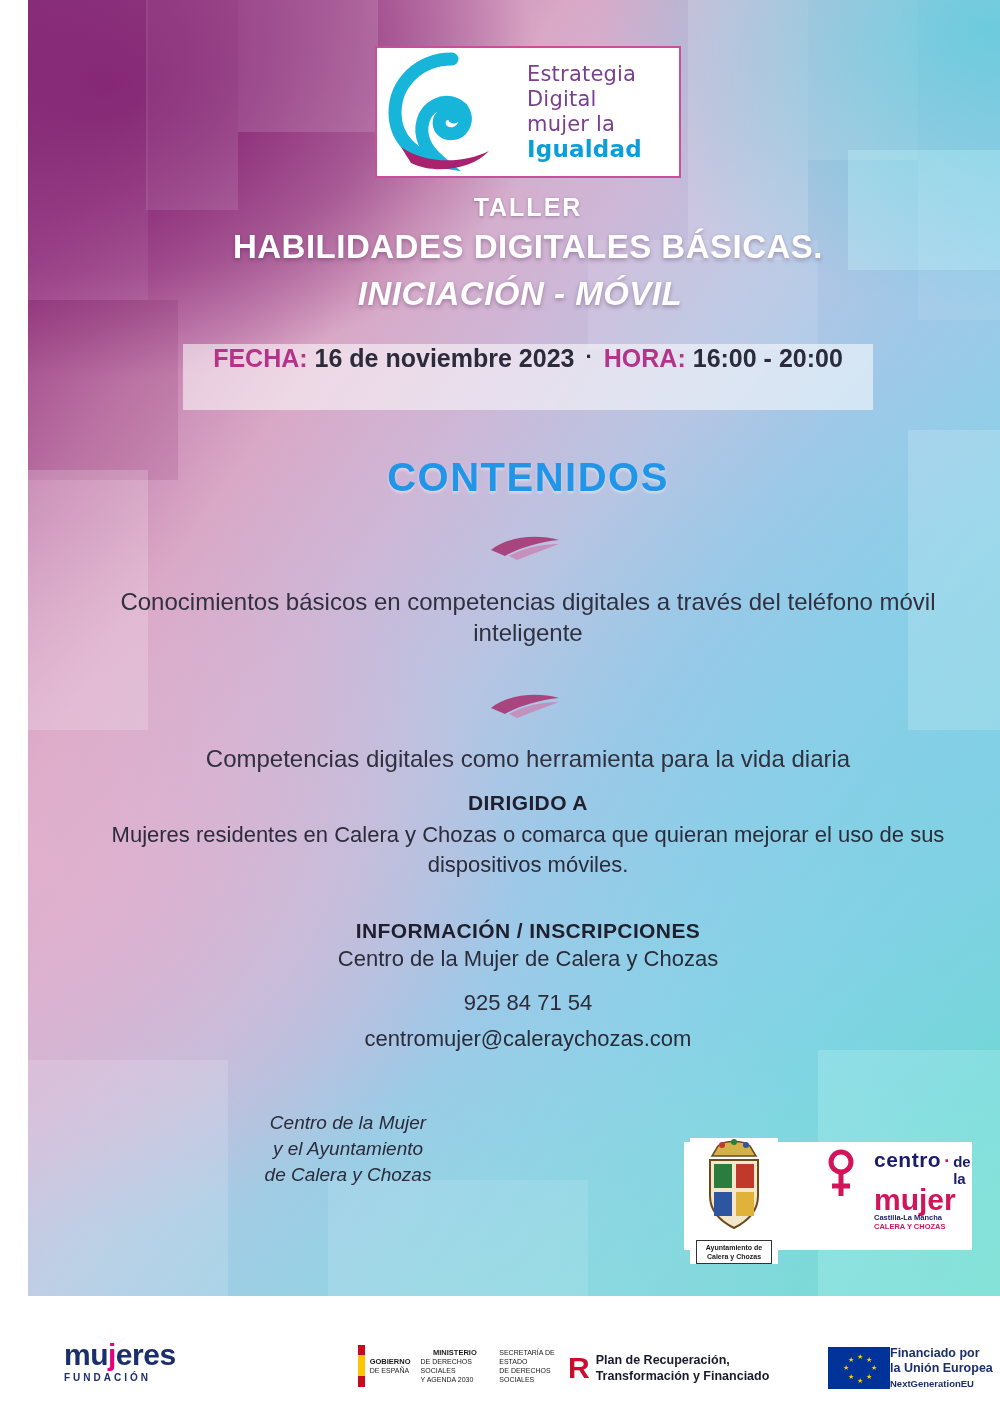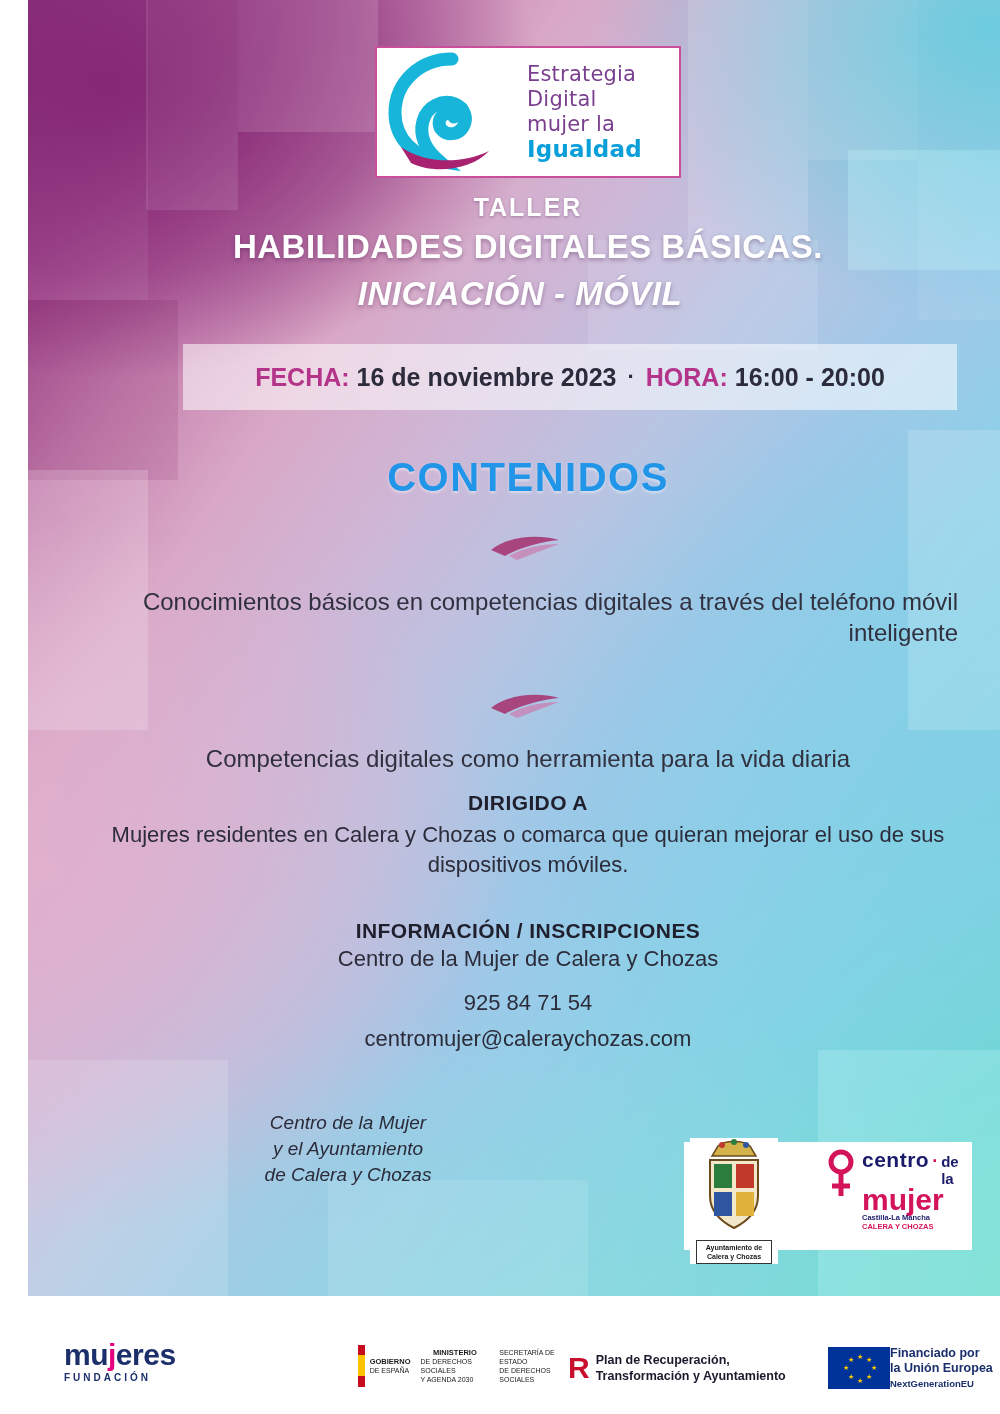--- a/index.html
+++ b/index.html
@@ -138,25 +138,24 @@
     letter-spacing: 0.5px;
     text-shadow: 0 2px 4px rgba(60,20,70,0.35);
     font-style: italic;
   }
 
   
   .datebar {
     position: absolute;
     left: 155px;
     top: 344px;
-    width: 774px;
+    width: 690px;
     height: 66px;
     background: rgba(255,255,255,0.55);
     display: flex;
-    align-items: center;
     justify-content: center;
     gap: 7px;
     font-size: 25px;
     font-weight: bold;
   }
   .lbl-pink { color: #b4348a; }
   .val-dark { color: #2b2b3c; }
   .dot-sep { color: #2b2b3c; font-size: 22px; padding: 0 4px; }
 
   
@@ -404,21 +403,21 @@
 
   <div class="contenidos">CONTENIDOS</div>
 
   <div class="swoosh" style="top:532px;">
     <svg viewBox="0 0 78 28" width="78" height="28" aria-hidden="true">
       <path d="M2 18 C20 4 48 2 70 8 C50 10 30 16 16 24 Z" fill="#a8457f"></path>
       <path d="M20 24 C34 16 52 12 70 12 C54 18 38 24 28 28 Z" fill="#c97fb0" opacity="0.75"></path>
     </svg>
   </div>
 
-  <div class="para" style="top:586px;text-align:right;">Conocimientos básicos en competencias digitales a través del teléfono móvil inteligente</div>
+  <div class="para" style="top:586px;">Conocimientos básicos en competencias digitales a través del teléfono móvil inteligente</div>
 
   <div class="swoosh" style="top:690px;">
     <svg viewBox="0 0 78 28" width="78" height="28" aria-hidden="true">
       <path d="M2 18 C20 4 48 2 70 8 C50 10 30 16 16 24 Z" fill="#a8457f"></path>
       <path d="M20 24 C34 16 52 12 70 12 C54 18 38 24 28 28 Z" fill="#c97fb0" opacity="0.75"></path>
     </svg>
   </div>
 
   <div class="para" style="top:743px;">Competencias digitales como herramienta para la vida diaria</div>
 
@@ -450,21 +449,21 @@
       <circle cx="44" cy="4" r="3" fill="#2a7d3c"></circle>
       <circle cx="56" cy="7" r="3" fill="#2d55a0"></circle>
     </svg>
     <div class="escudo-cap">
       <div>Ayuntamiento de</div>
       <div>Calera y Chozas</div>
     </div>
   </div>
 
   <div class="cm-logo">
-    <div style="display:flex;align-items:flex-start;gap:8px;">
+    <div style="display:flex;align-items:flex-start;gap:20px;">
       <div style="flex:0 0 26px;">
         <svg viewBox="0 0 26 52" width="26" height="52" aria-hidden="true">
           <circle cx="13" cy="14" r="10" fill="none" stroke="#d4145a" stroke-width="5"></circle>
           <line x1="13" y1="24" x2="13" y2="48" stroke="#d4145a" stroke-width="5"></line>
           <line x1="4" y1="38" x2="22" y2="38" stroke="#d4145a" stroke-width="5"></line>
         </svg>
       </div>
       <div>
         <div style="display:flex;align-items:baseline;gap:3px;">
           <span class="cm-centro">centro</span>
@@ -501,21 +500,21 @@
         <span>SECRETARÍA DE ESTADO</span><br>
         <span>DE DERECHOS SOCIALES</span>
       </div>
     </div>
   </div>
 
   <div class="f-prtr">
     <div class="prtr-mark">R</div>
     <div class="prtr-text">
       <div>Plan de Recuperación,</div>
-      <div>Transformación y Ayuntamiento</div>
+      <div>Transformación y Financiado</div>
     </div>
   </div>
 
   <div class="f-eu">
     <div class="eu-flag">
       <span class="eu-star" style="left:29px;top:6px;">★</span>
       <span class="eu-star" style="left:38px;top:9px;">★</span>
       <span class="eu-star" style="left:43px;top:17px;">★</span>
       <span class="eu-star" style="left:38px;top:26px;">★</span>
       <span class="eu-star" style="left:29px;top:30px;">★</span>

